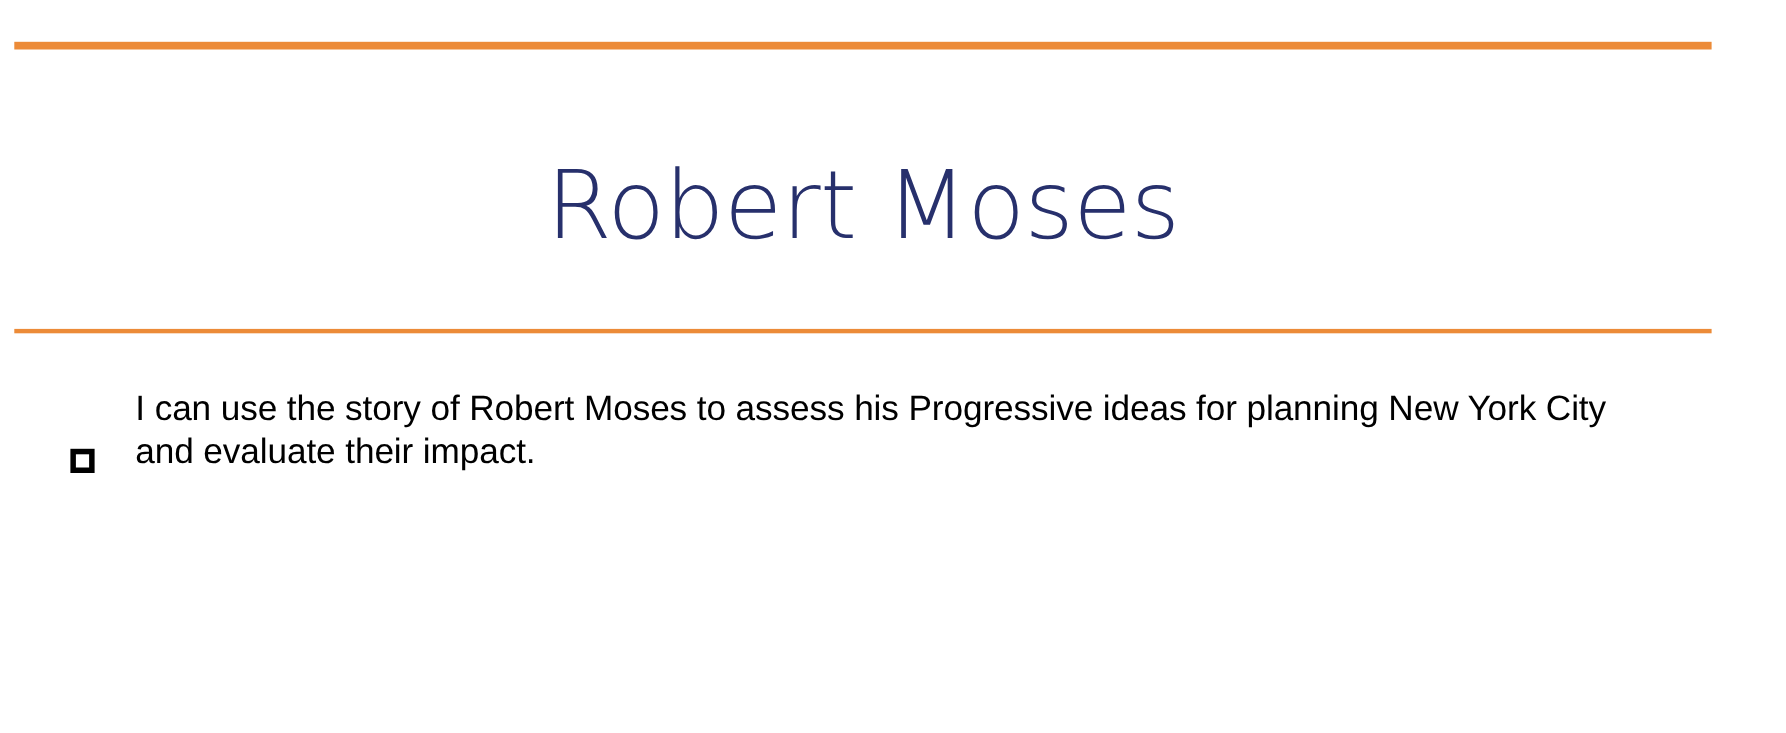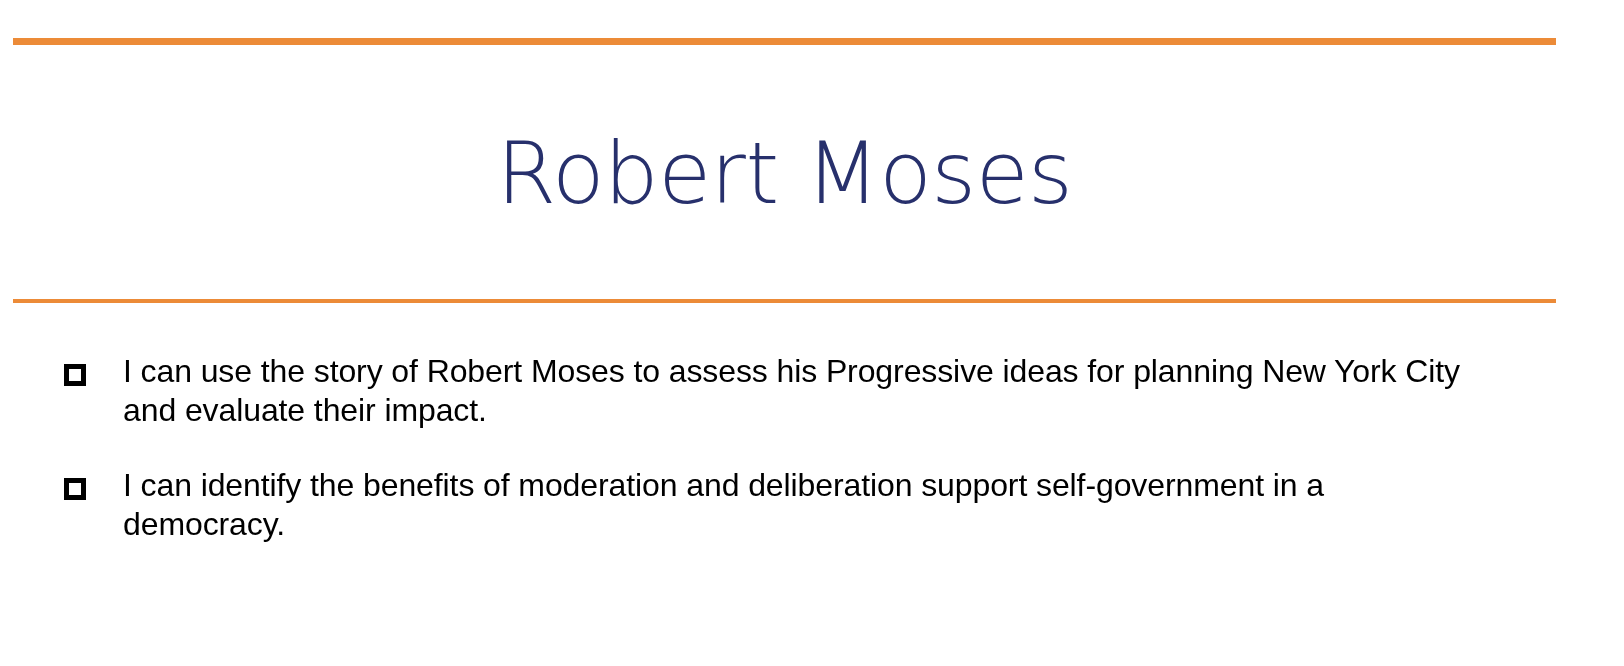--- a/index.html
+++ b/index.html
@@ -37,21 +37,21 @@
   }
   .rule-bottom {
     top: 299px;
     height: 4px;
   }
 
   
   .title-block {
     position: absolute;
     left: 13px;
-    top: 58px;
+    top: 72px;
     width: 1543px;
     height: 232px;
     display: flex;
     flex-direction: column;
     align-items: center;
     justify-content: center;
   }
   .title-line {
     color: #27306C;
     font-family: "DejaVu Sans", "Liberation Sans", sans-serif;
@@ -65,21 +65,21 @@
 
   
   .body-list {
     position: absolute;
     left: 64px;
     top: 352px;
     width: 1450px;
   }
   .list-item {
     display: flex;
-    align-items: flex-start;
+    align-items: flex-end;
     margin-bottom: 36px;
   }
   .list-item:last-child {
     margin-bottom: 0;
   }
   .checkbox-icon {
     flex: 0 0 auto;
     width: 12px;
     height: 12px;
     border: 5px solid #000000;
@@ -115,19 +115,15 @@
   <div class="rule rule-bottom"></div>
 
   <div class="body-list">
 
     <div class="list-item">
       <span class="checkbox-icon"></span>
       <span class="item-text narrow-1">I can use the story of Robert Moses to assess his Progressive ideas for planning New York City and evaluate their impact.</span>
     </div>
 
 
-    <div class="list-item">
-      <span class="checkbox-icon"></span>
-      <span class="item-text narrow-3">I can identify the benefits of moderation and deliberation support self-government in a democracy.</span>
-    </div>
 
   </div>
 </div>
 
 </body></html>

